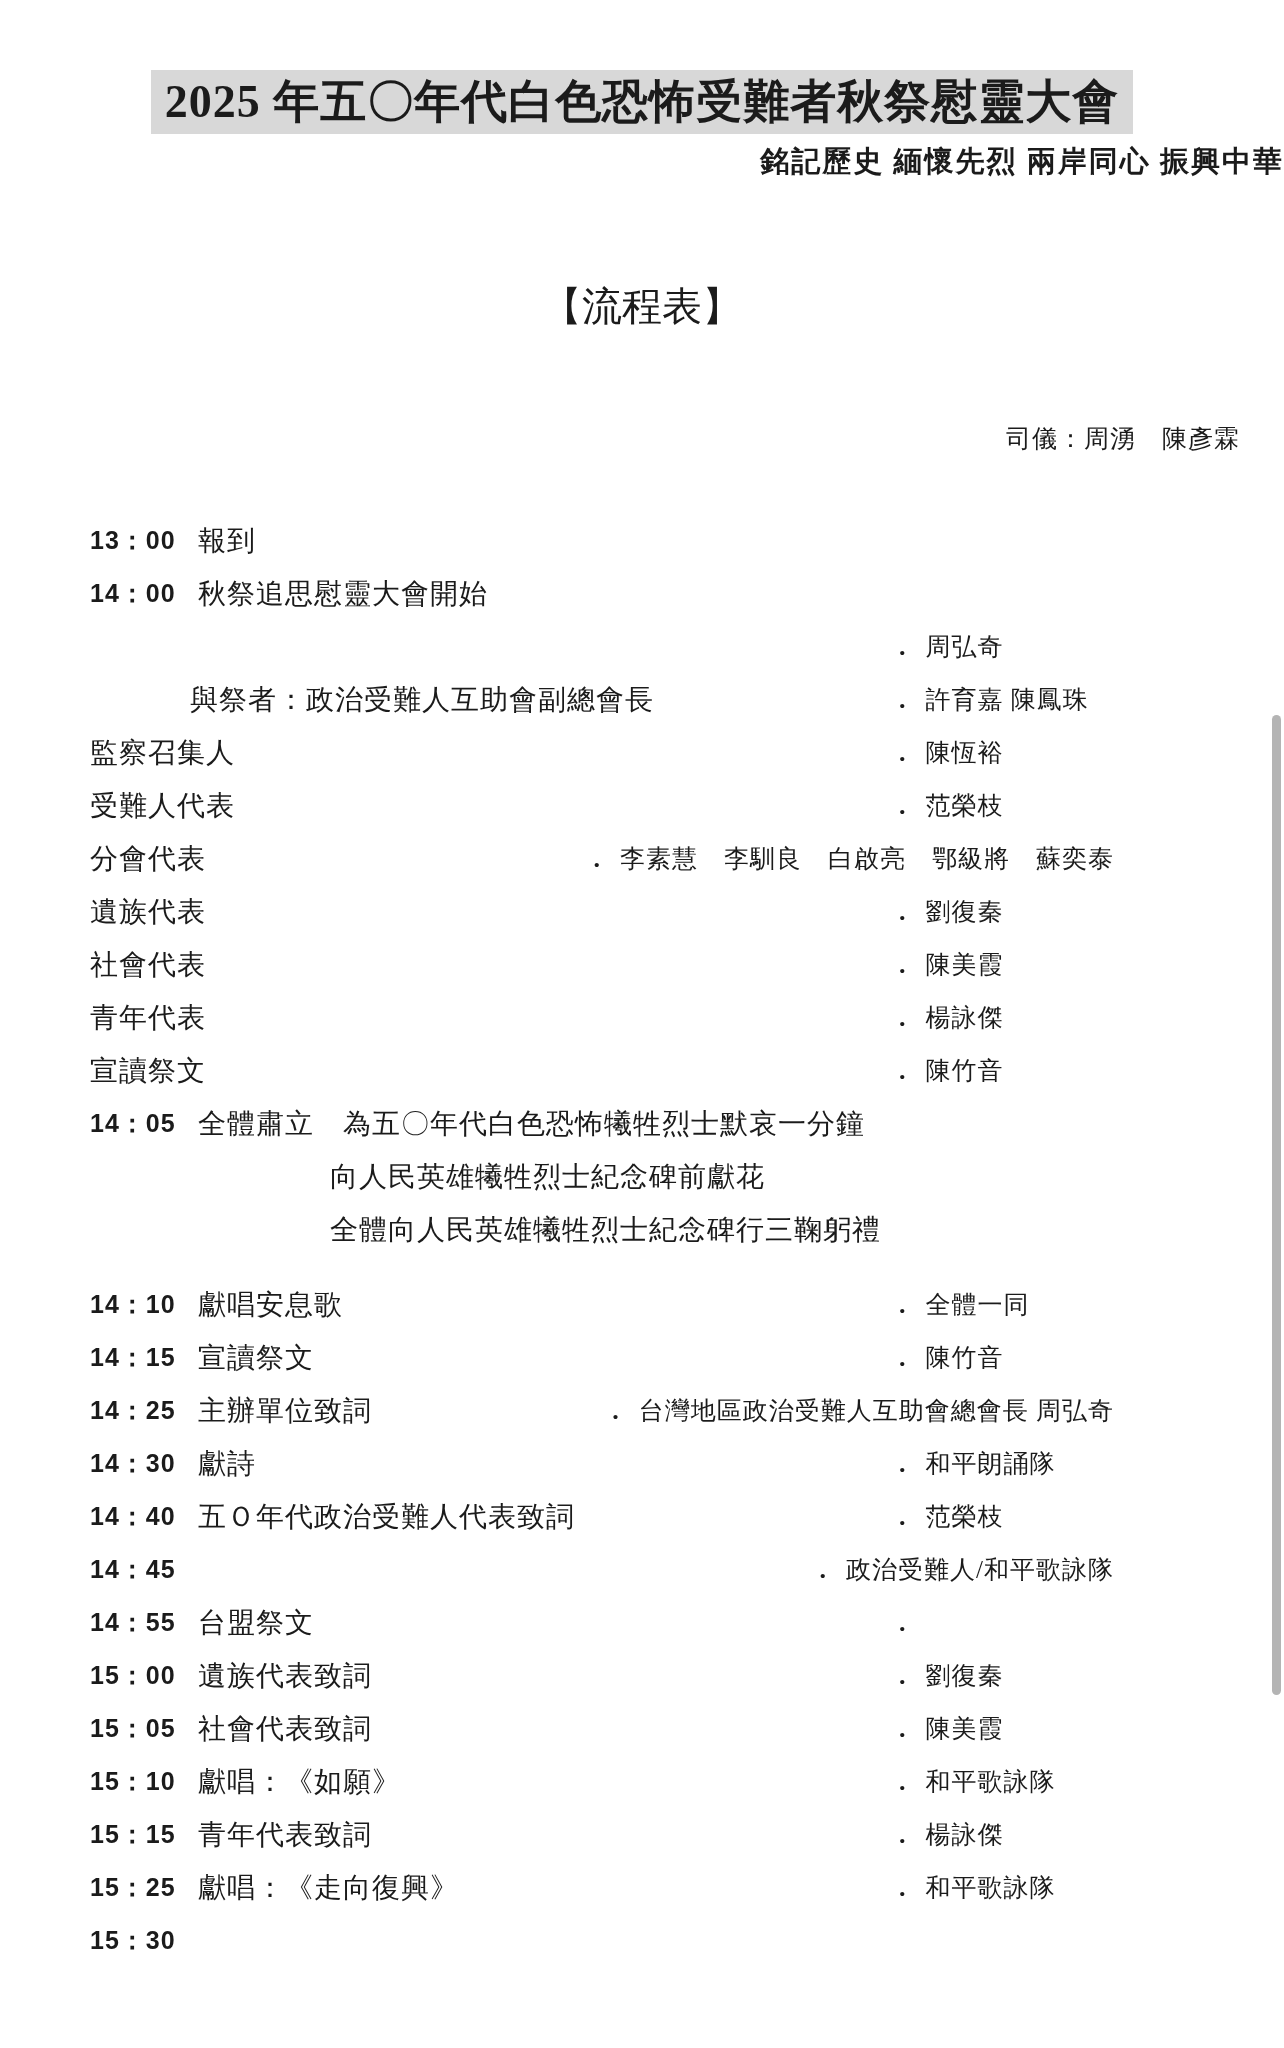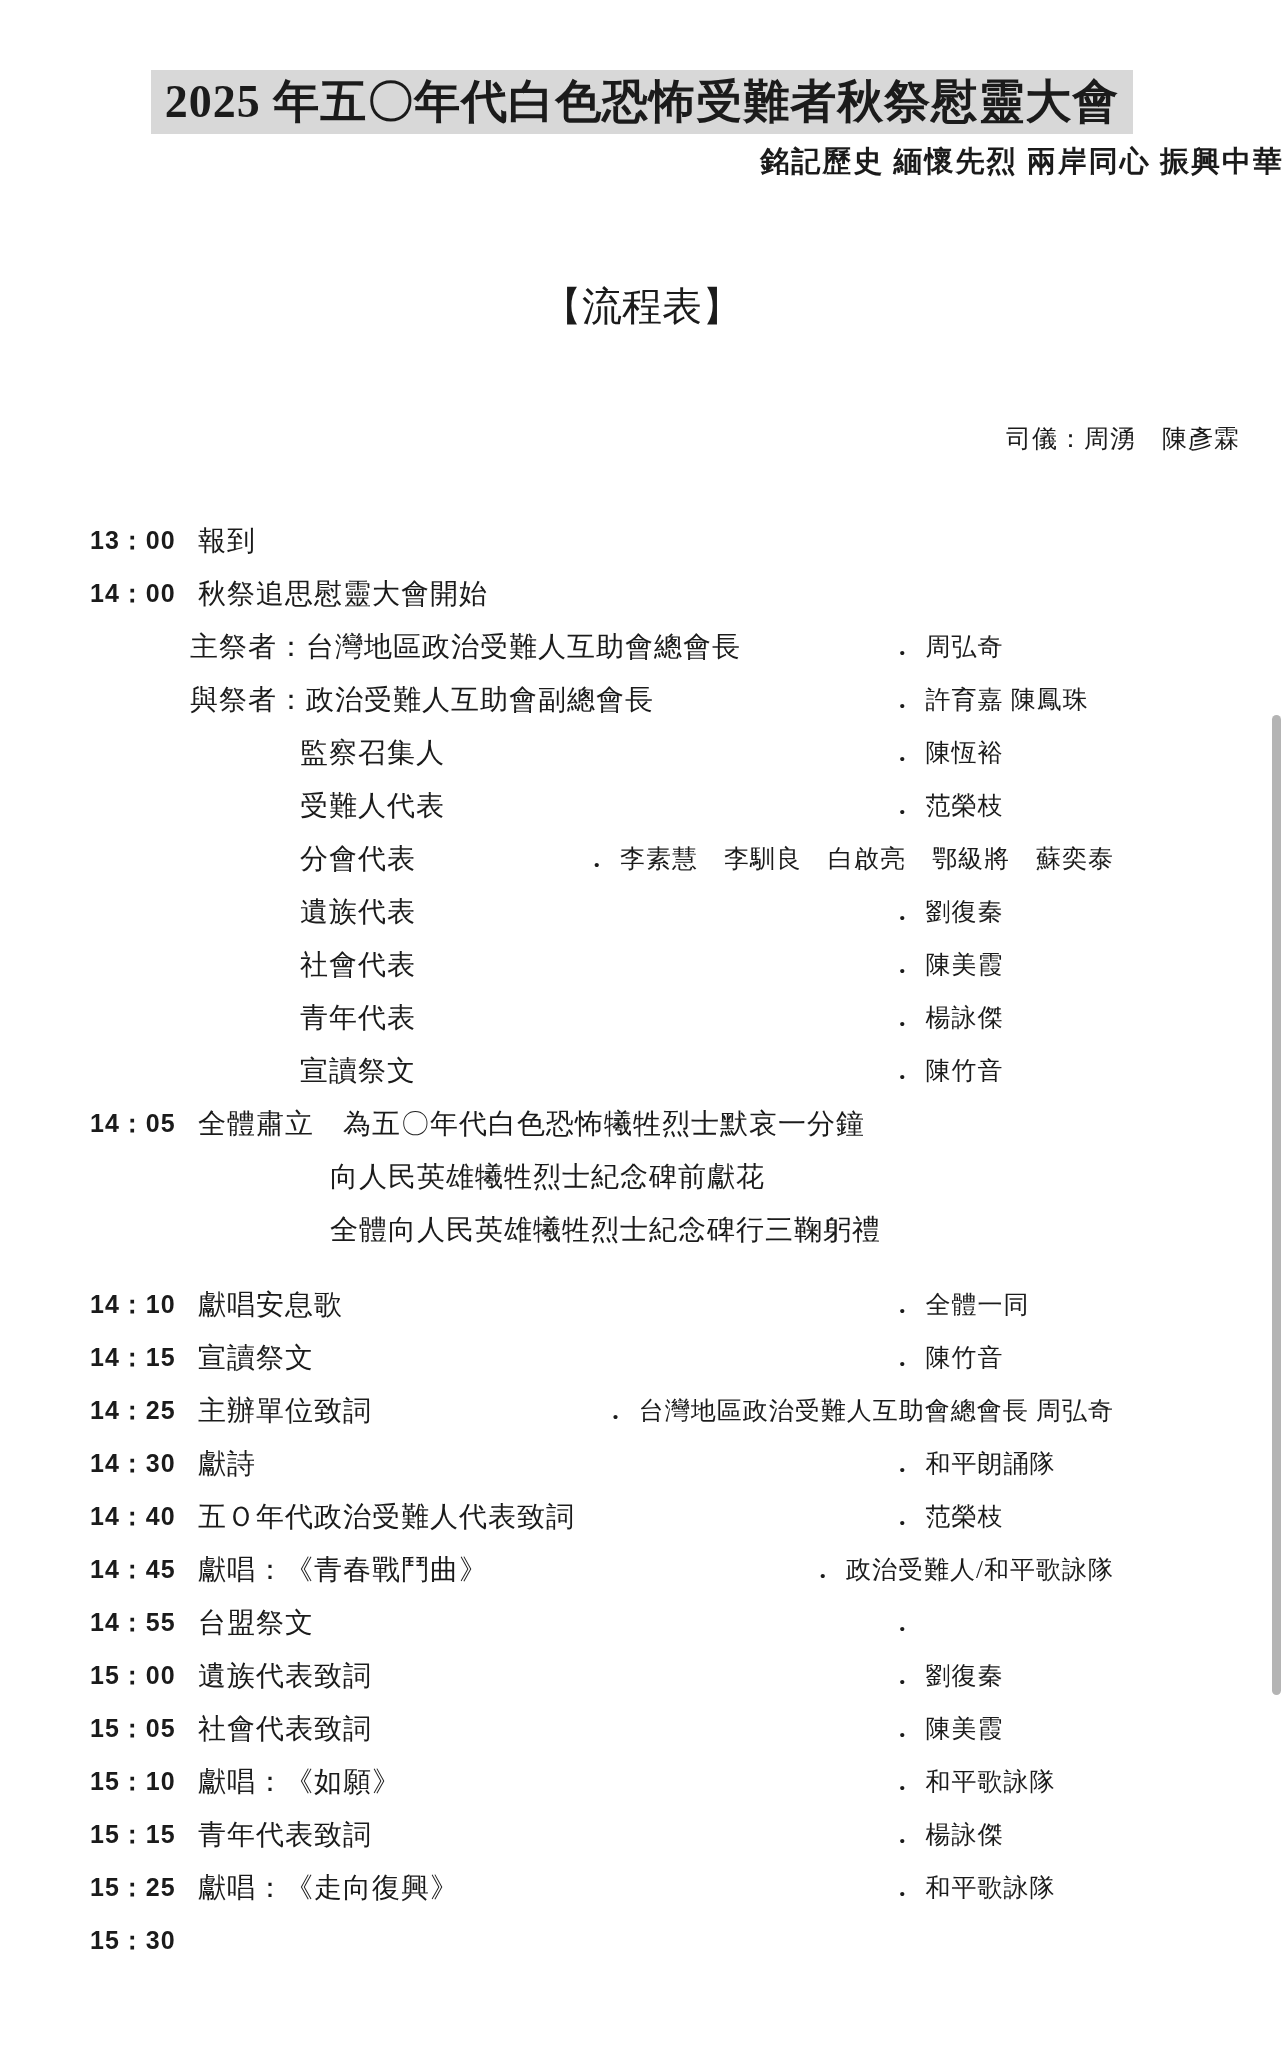--- a/index.html
+++ b/index.html
@@ -40,21 +40,21 @@
     font-weight: bold; font-size: 25px; letter-spacing: 1px;
   }
   .row .desc { flex: 0 0 auto; letter-spacing: 1px; }
   .row .right {
     margin-left: auto; min-width: 215px;
     display: flex; align-items: baseline;
   }
   .row .dot { font-weight: bold; margin-right: 20px; font-size: 26px; }
   .row .name { font-size: 25px; letter-spacing: 1px; }
   .row.att1 .desc { margin-left: 100px; }
-  .row.att2 .desc { margin-left: 210px; }
+  .row.att2 .desc { }
   .row.cont .desc { margin-left: 240px; }
   .row.gap-before { margin-top: 22px; }
   .scrollbar-thumb {
     position: absolute; right: 3px; top: 715px;
     width: 9px; height: 980px;
     background: #b4b4b4; border-radius: 5px;
   }
 </style>
 </head>
 <body>
@@ -77,21 +77,20 @@
       <span class="time">13：00</span>
       <span class="desc">報到</span>
     </div>
 
     <div class="row">
       <span class="time">14：00</span>
       <span class="desc">秋祭追思慰靈大會開始</span>
     </div>
 
     <div class="row att1">
-      <span class="desc">主祭者：台灣地區政治受難人互助會總會長</span>
       <span class="right">
         <span class="dot">.</span>
         <span class="name">周弘奇</span>
       </span>
     </div>
 
     <div class="row att1">
       <span class="desc">與祭者：政治受難人互助會副總會長</span>
       <span class="right">
         <span class="dot">.</span>
@@ -208,21 +207,20 @@
       <span class="time">14：40</span>
       <span class="desc">五Ｏ年代政治受難人代表致詞</span>
       <span class="right">
         <span class="dot">.</span>
         <span class="name">范榮枝</span>
       </span>
     </div>
 
     <div class="row">
       <span class="time">14：45</span>
-      <span class="desc">獻唱：《青春戰鬥曲》</span>
       <span class="right">
         <span class="dot">.</span>
         <span class="name">政治受難人/和平歌詠隊</span>
       </span>
     </div>
 
     <div class="row">
       <span class="time">14：55</span>
       <span class="desc">台盟祭文</span>
       <span class="right">

